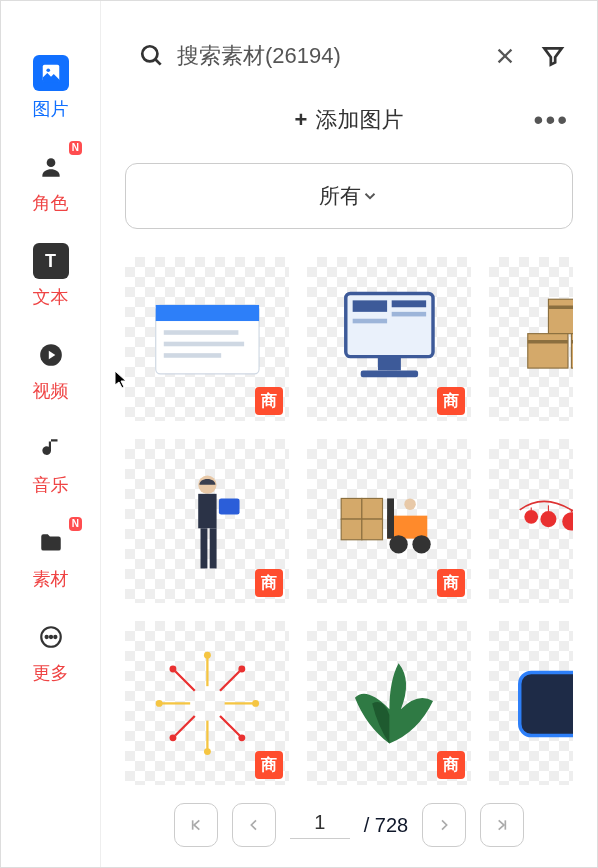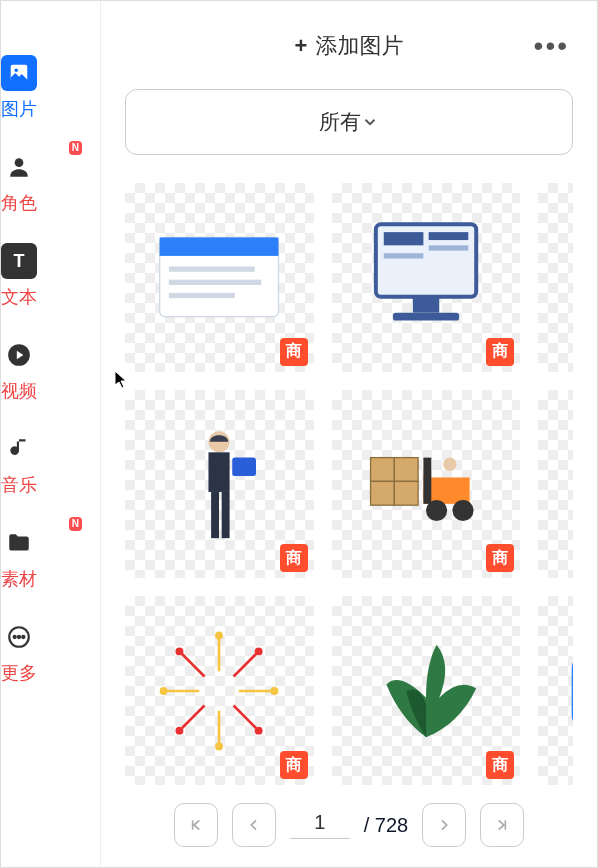--- a/index.html
+++ b/index.html
@@ -1,19 +1,19 @@
 <!DOCTYPE html>
 <html><head>
 <meta charset="utf-8">
 <style>
 * { box-sizing: border-box; margin: 0; padding: 0; }
 body { font-family: -apple-system, "PingFang SC", "Microsoft YaHei", sans-serif; width: 598px; height: 868px; background: #fff; color: #333; overflow: hidden; border: 1px solid #ddd; position: relative; }
 .container { display: flex; height: 100%; }
 .sidebar { width: 100px; border-right: 1px solid #eee; display: flex; flex-direction: column; align-items: center; padding-top: 40px; }
-.sidebar-item { width: 100%; display: flex; flex-direction: column; padding: 14px 0; cursor: pointer; position: relative; }
+.sidebar-item { width: 100%; display: flex; flex-direction: column; align-items: center; padding: 14px 0; cursor: pointer; position: relative; }
 .sidebar-item.active { color: #1170ff; }
 .sidebar-item.active .ico { background: #1170ff; color: #fff; }
 .ico { width: 36px; height: 36px; border-radius: 6px; display: flex; align-items: center; justify-content: center; font-size: 20px; }
 .sidebar-label { font-size: 18px; margin-top: 6px; color: #ef4444; }
 .active .sidebar-label { color: #1170ff; }
 .n-badge { position: absolute; top: 6px; right: 18px; background: #ff4d4f; color: #fff; font-size: 10px; font-weight: bold; border-radius: 4px; padding: 0 3px; line-height: 14px; }
 .main { flex: 1; padding: 30px 24px 20px 24px; display: flex; flex-direction: column; }
 .search-row { display: flex; align-items: center; gap: 8px; margin-bottom: 24px; }
 .search-box { flex: 1; display: flex; align-items: center; gap: 12px; padding: 10px 14px; font-size: 22px; color: #555; }
 .search-input-text { color: #555; }
@@ -96,20 +96,40 @@
             <circle cx="8" cy="12" r="1" fill="#333"></circle>
             <circle cx="12" cy="12" r="1" fill="#333"></circle>
             <circle cx="16" cy="12" r="1" fill="#333"></circle>
           </svg>
         </div>
       <div class="sidebar-label">更多</div>
     </div>
   </div>
 
   <div class="main">
+    <div class="search-row">
+      <div class="search-box">
+        <svg width="26" height="26" viewBox="0 0 24 24" fill="none" stroke="#333" stroke-width="2.5">
+            <circle cx="10" cy="10" r="7"></circle>
+            <line x1="20" y1="20" x2="15" y2="15"></line>
+          </svg>
+        <span class="search-input-text">搜索素材(26194)</span>
+      </div>
+      <div class="icon-btn">
+          <svg width="22" height="22" viewBox="0 0 24 24" stroke="#555" stroke-width="2.5">
+            <line x1="5" y1="5" x2="19" y2="19"></line>
+            <line x1="19" y1="5" x2="5" y2="19"></line>
+          </svg>
+        </div>
+      <div class="icon-btn">
+          <svg width="26" height="26" viewBox="0 0 24 24" fill="none" stroke="#333" stroke-width="2.5">
+            <path d="M4 5h16l-6 8v5l-4 2v-7L4 5z"></path>
+          </svg>
+        </div>
+    </div>
 
     <div class="add-row">
       <div class="add-btn">
         <span style="font-size:22px;font-weight:bold">+</span>
         <span>添加图片</span>
       </div>
       <div class="more-dots">•••</div>
     </div>
 
     <div class="filter-select">

